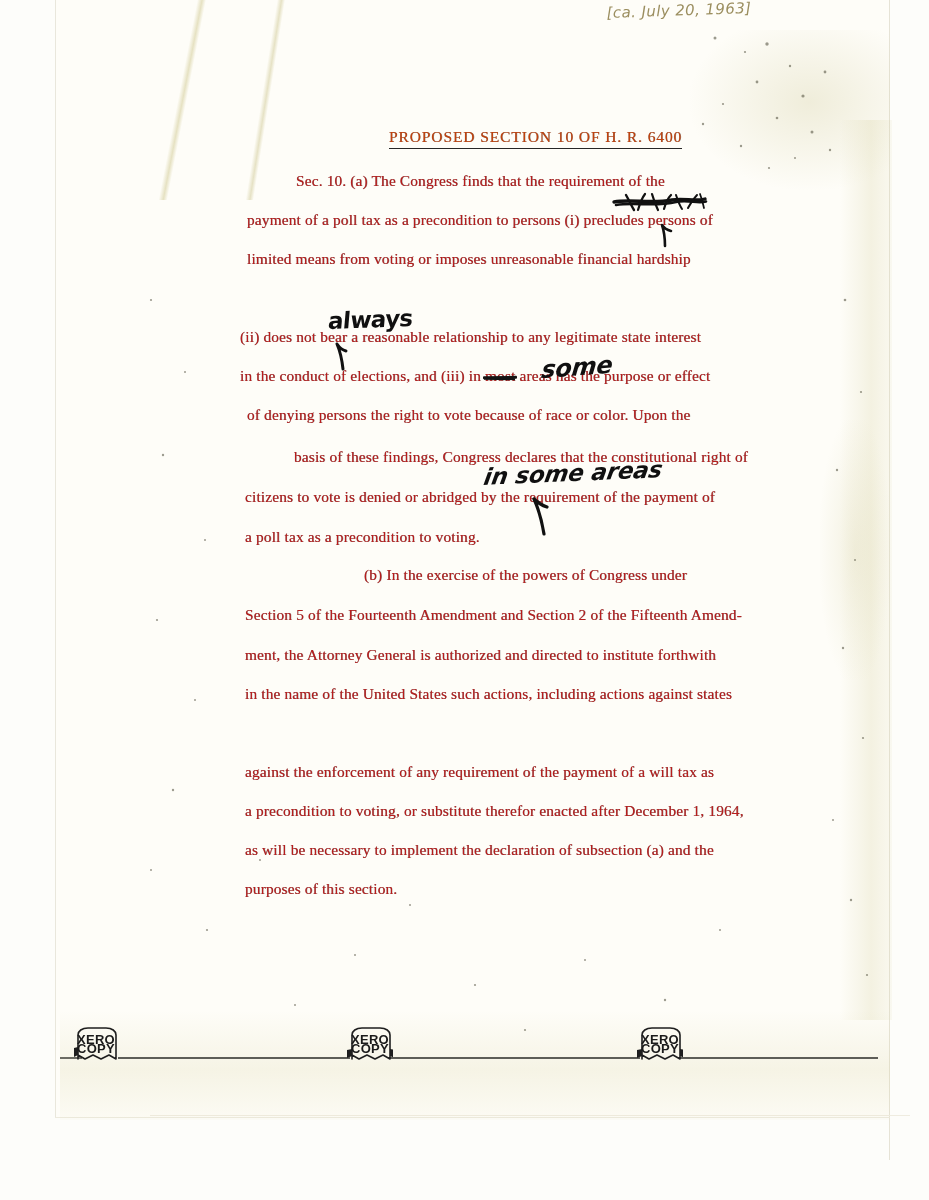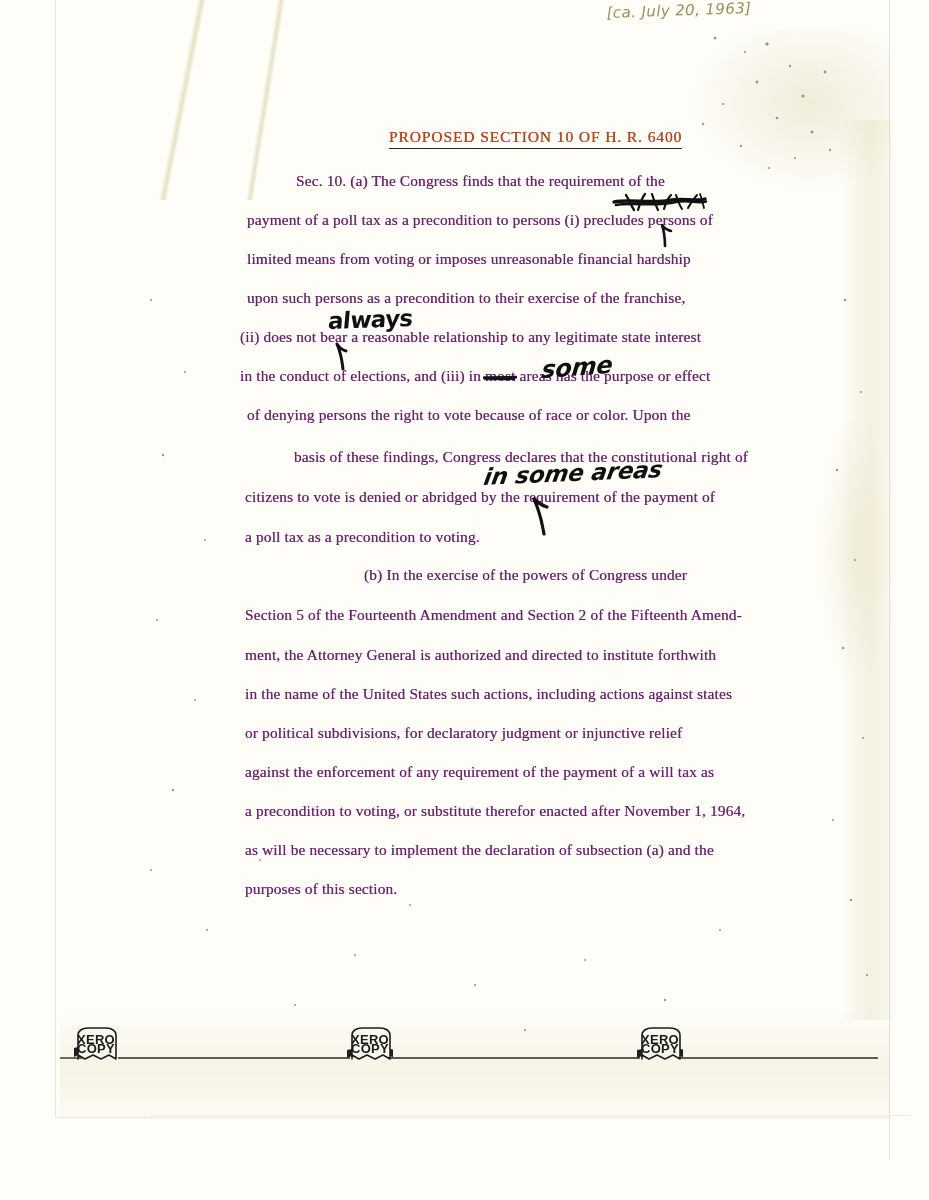--- a/index.html
+++ b/index.html
@@ -115,21 +115,21 @@
     color: #c2410c;
     white-space: nowrap;
     border-bottom: 1.3px solid #262626;
     padding-bottom: 2px;
   }
   .line {
     position: absolute;
     font-family: "Liberation Serif", serif;
     font-size: 15.3px;
     letter-spacing: .18px;
-    color: #701a75;
+    color: #b91c1c;
     white-space: nowrap;
     -webkit-font-smoothing: none;
   }
   
   .line, .doc-title {
     text-shadow: 0.35px 0 0 rgba(30,30,30,.45), -0.25px 0 0 rgba(40,40,40,.25);
   }
 
   
   .struck {
@@ -313,37 +313,35 @@
     </g>
   </svg>
 
   <div class="typed">
 
     <div class="doc-title">PROPOSED SECTION 10 OF H. R. 6400</div>
 
     <div class="line" style="left:296px; top:172px;">Sec. 10.  (a)   The Congress finds that the requirement of the</div>
     <div class="line" style="left:247px; top:211px;">payment of a poll tax as a precondition to persons (i) precludes persons of</div>
     <div class="line" style="left:247px; top:250px;">limited means from voting or imposes unreasonable financial hardship</div>
-    <div class="line" style="left:247px; top:289px;">upon such persons as a precondition to their exercise of the franchise,</div>
     <div class="line" style="left:240px; top:328px;">(ii) does not bear a reasonable relationship to any legitimate state interest</div>
 
     <div class="line" style="left:240px; top:367px;"><span>in the conduct of elections, and (iii) in </span><span class="struck">most</span><span> areas has the purpose or effect</span></div>
 
     <div class="line" style="left:247px; top:406px;">of denying persons the right to vote because of race or color.  Upon the</div>
     <div class="line" style="left:247px; top:448px;margin-left:47px;">basis of these findings, Congress declares that the constitutional right of</div>
     <div class="line" style="left:245px; top:488px;">citizens to vote is denied or abridged by the requirement of the payment of</div>
     <div class="line" style="left:245px; top:528px;">a poll tax as a precondition to voting.</div>
 
     <div class="line" style="left:364px; top:566px;">(b)   In the exercise of the powers of Congress under</div>
     <div class="line" style="left:245px; top:606px;">Section 5 of the Fourteenth Amendment and Section 2 of the Fifteenth Amend-</div>
     <div class="line" style="left:245px; top:646px;">ment, the Attorney General is authorized and directed to institute forthwith</div>
     <div class="line" style="left:245px; top:685px;">in the name of the United States such actions, including actions against states</div>
-    <div class="line" style="left:245px; top:724px;">or political subdivisions, for declaratory judgment or injunctive relief</div>
     <div class="line" style="left:245px; top:763px;">against the enforcement of any requirement of the payment of a will tax as</div>
-    <div class="line" style="left:245px; top:802px;">a precondition to voting, or substitute therefor enacted after November 1, 1964,</div>
+    <div class="line" style="left:245px; top:802px;">a precondition to voting, or substitute therefor enacted after December 1, 1964,</div>
     <div class="line" style="left:245px; top:841px;">as will be necessary to implement the declaration of subsection (a) and the</div>
     <div class="line" style="left:245px; top:880px;">purposes of this section.</div>
   </div>
 
   <div class="hand hw-date">[ca. July 20, 1963]</div>
 
   <svg class="scribble" viewBox="0 0 96 22">
     <g stroke="#111" fill="none" stroke-linecap="round">
       <path d="M2,12 C18,9 40,14 60,10 C72,8 84,12 93,9" stroke-width="3.4"></path>
       <path d="M4,15 C22,12 44,17 64,12 C76,9.5 86,14 94,11.5" stroke-width="2.6"></path>

